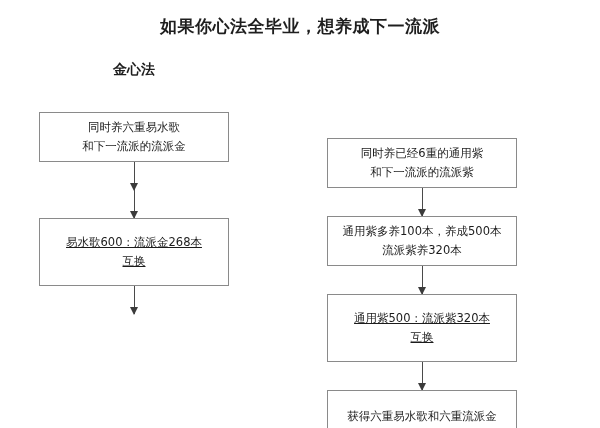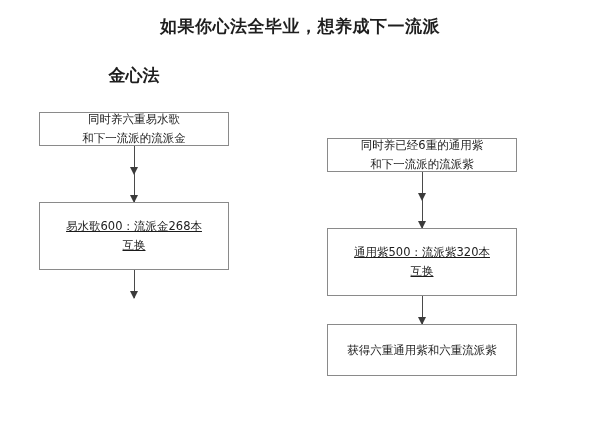--- a/index.html
+++ b/index.html
@@ -27,24 +27,24 @@
     width: 600px;
     text-align: center;
     font-size: 17px;
     font-weight: bold;
     letter-spacing: 0.5px;
     color: #1e1e1e;
     line-height: 24px;
   }
   .column-header {
     position: absolute;
-    top: 62px;
+    top: 56px;
     width: 190px;
     text-align: center;
-    font-size: 17px;
+    font-size: 14px;
     font-weight: bold;
     color: #1e1e1e;
     line-height: 26px;
   }
   .column-header.left  { left: 39px; }
   .column-header.right { left: 327px; }
 
   .column {
     position: absolute;
     top: 112px;
@@ -65,21 +65,21 @@
     text-align: center;
     font-size: 11.5px;
     line-height: 19px;
     color: #1c1c1c;
     padding: 2px 6px;
   }
   .node .node-text {
     display: block;
     white-space: pre-line;
   }
-  .node.h2 { height: 34px; }
+  .node.h2 { height: 50px; }
   .node.h3 { height: 68px; text-decoration: underline; }
   .node.h4 { height: 52px; }
 
   .connector {
     position: relative;
     width: 190px;
     display: flex;
     justify-content: center;
   }
   .connector .stem {
@@ -148,35 +148,39 @@
     <div class="node h2">
       <span class="node-text">同时养已经6重的通用紫
 和下一流派的流派紫</span>
     </div>
 
     <div class="connector gap-a">
       <span class="stem"></span>
       <span class="head"></span>
     </div>
 
+    <div class="node h2">
+      <span class="node-text">通用紫多养100本，养成500本
+流派紫养320本</span>
+    </div>
 
     <div class="connector gap-b">
       <span class="stem"></span>
       <span class="head"></span>
     </div>
 
     <div class="node h3">
       <span class="node-text">通用紫500：流派紫320本
 互换</span>
     </div>
 
     <div class="connector gap-c">
       <span class="stem"></span>
       <span class="head"></span>
     </div>
 
     <div class="node h4">
-      <span class="node-text">获得六重通用紫和六重流派紫</span>
+      <span class="node-text">获得六重易水歌和六重流派金</span>
     </div>
 
   </div>
 
 </div>
 
 </body></html>

